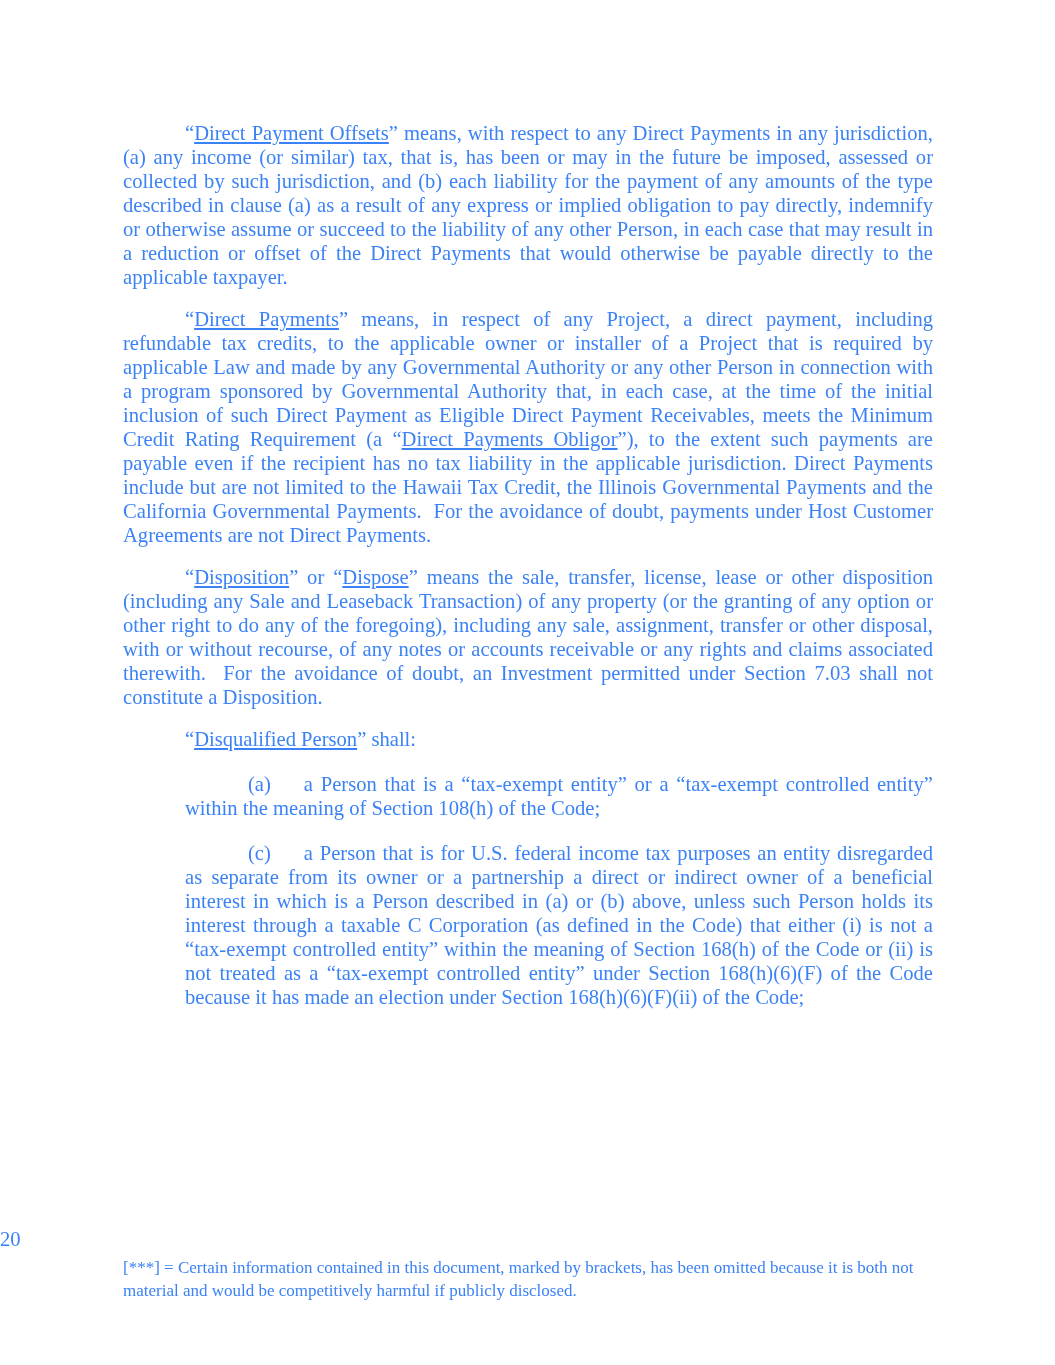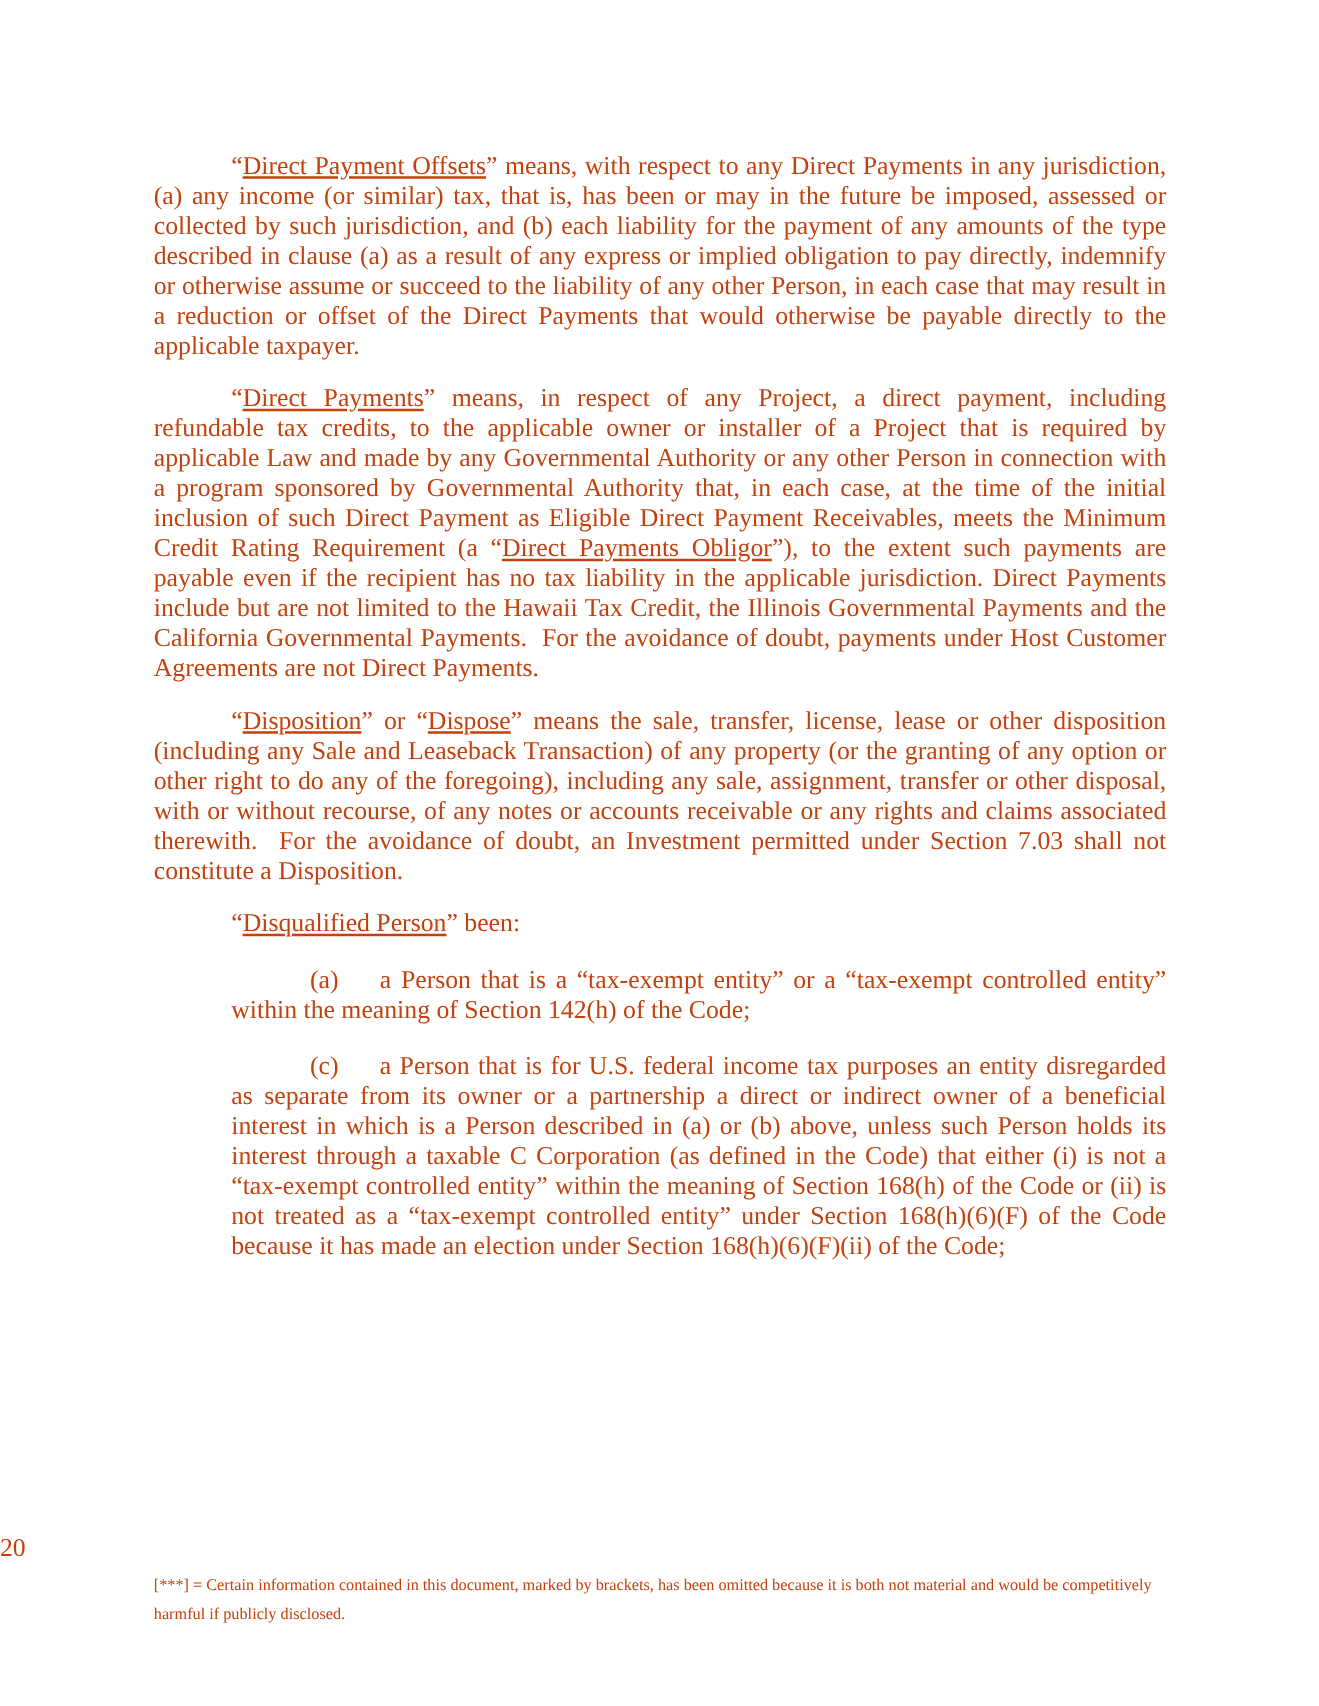--- a/index.html
+++ b/index.html
@@ -2,21 +2,21 @@
 <html><head>
 <meta charset="utf-8">
 <style>
   * { margin: 0; padding: 0; box-sizing: border-box; }
   html, body { background: #ffffff; }
   .page {
     position: relative;
     width: 1055px;
     height: 1365px;
     background: #ffffff;
-    color: #c2410c;
+    color: #3b82f6;
     font-family: "Liberation Serif", "DejaVu Serif", serif;
     overflow: hidden;
   }
   .content {
     position: absolute;
     left: 123px;
     top: 121px;
     width: 810px;
     font-size: 20.6px;
     line-height: 24px;
@@ -42,34 +42,34 @@
     top: 1227px;
     width: 100%;
     font-size: 20.6px;
     line-height: 24px;
   }
   .footnote {
     position: absolute;
     left: 123px;
     top: 1256px;
     width: 822px;
-    font-size: 13px;
+    font-size: 17px;
     line-height: 23px;
     text-align: left;
   }
 </style>
 </head>
 <body>
 
 <div class="page">
   <div class="content">
       <p class="para"><span>“</span><span class="defined-term">Direct Payment Offsets</span><span>” means, with respect to any Direct Payments in any jurisdiction, (a) any income (or similar) tax, that is, has been or may in the future be imposed, assessed or collected by such jurisdiction, and (b) each liability for the payment of any amounts of the type described in clause (a) as a result of any express or implied obligation to pay directly, indemnify or otherwise assume or succeed to the liability of any other Person, in each case that may result in a reduction or offset of the Direct Payments that would otherwise be payable directly to the applicable taxpayer.</span></p>
       <p class="para"><span>“</span><span class="defined-term">Direct Payments</span><span>” means, in respect of any Project, a direct payment, including refundable tax credits, to the applicable owner or installer of a Project that is required by applicable Law and made by any Governmental Authority or any other Person in connection with a program sponsored by Governmental Authority that, in each case, at the time of the initial inclusion of such Direct Payment as Eligible Direct Payment Receivables, meets the Minimum Credit Rating Requirement (a “</span><span class="defined-term">Direct Payments Obligor</span><span>”), to the extent such payments are payable even if the recipient has no tax liability in the applicable jurisdiction. Direct Payments include but are not limited to the Hawaii Tax Credit, the Illinois Governmental Payments and the California Governmental Payments.&nbsp; For the avoidance of doubt, payments under Host Customer Agreements are not Direct Payments.</span></p>
       <p class="para"><span>“</span><span class="defined-term">Disposition</span><span>” or “</span><span class="defined-term">Dispose</span><span>” means the sale, transfer, license, lease or other disposition (including any Sale and Leaseback Transaction) of any property (or the granting of any option or other right to do any of the foregoing), including any sale, assignment, transfer or other disposal, with or without recourse, of any notes or accounts receivable or any rights and claims associated therewith.&nbsp; For the avoidance of doubt, an Investment permitted under Section 7.03 shall not constitute a Disposition.</span></p>
-      <p class="para heading"><span>“</span><span class="defined-term">Disqualified Person</span><span>” been:</span></p>
-      <p class="sub"><span>(a)</span><span class="tab"></span><span>a Person that is a “tax-exempt entity” or a “tax-exempt controlled entity” within the meaning of Section 142(h) of the Code;</span></p>
+      <p class="para heading"><span>“</span><span class="defined-term">Disqualified Person</span><span>” shall:</span></p>
+      <p class="sub"><span>(a)</span><span class="tab"></span><span>a Person that is a “tax-exempt entity” or a “tax-exempt controlled entity” within the meaning of Section 108(h) of the Code;</span></p>
       <p class="sub"><span>(c)</span><span class="tab"></span><span>a Person that is for U.S. federal income tax purposes an entity disregarded as separate from its owner or a partnership a direct or indirect owner of a beneficial interest in which is a Person described in (a) or (b) above, unless such Person holds its interest through a taxable C Corporation (as defined in the Code) that either (i) is not a “tax-exempt controlled entity” within the meaning of Section 168(h) of the Code or (ii) is not treated as a “tax-exempt controlled entity” under Section 168(h)(6)(F) of the Code because it has made an election under Section 168(h)(6)(F)(ii) of the Code;</span></p>
     </div>
 
   <div class="page-number">20</div>
 
   <div class="footnote">[***] = Certain information contained in this document, marked by brackets, has been omitted because it is both not material and would be competitively harmful if publicly disclosed.</div>
 </div>
 
 </body></html>

